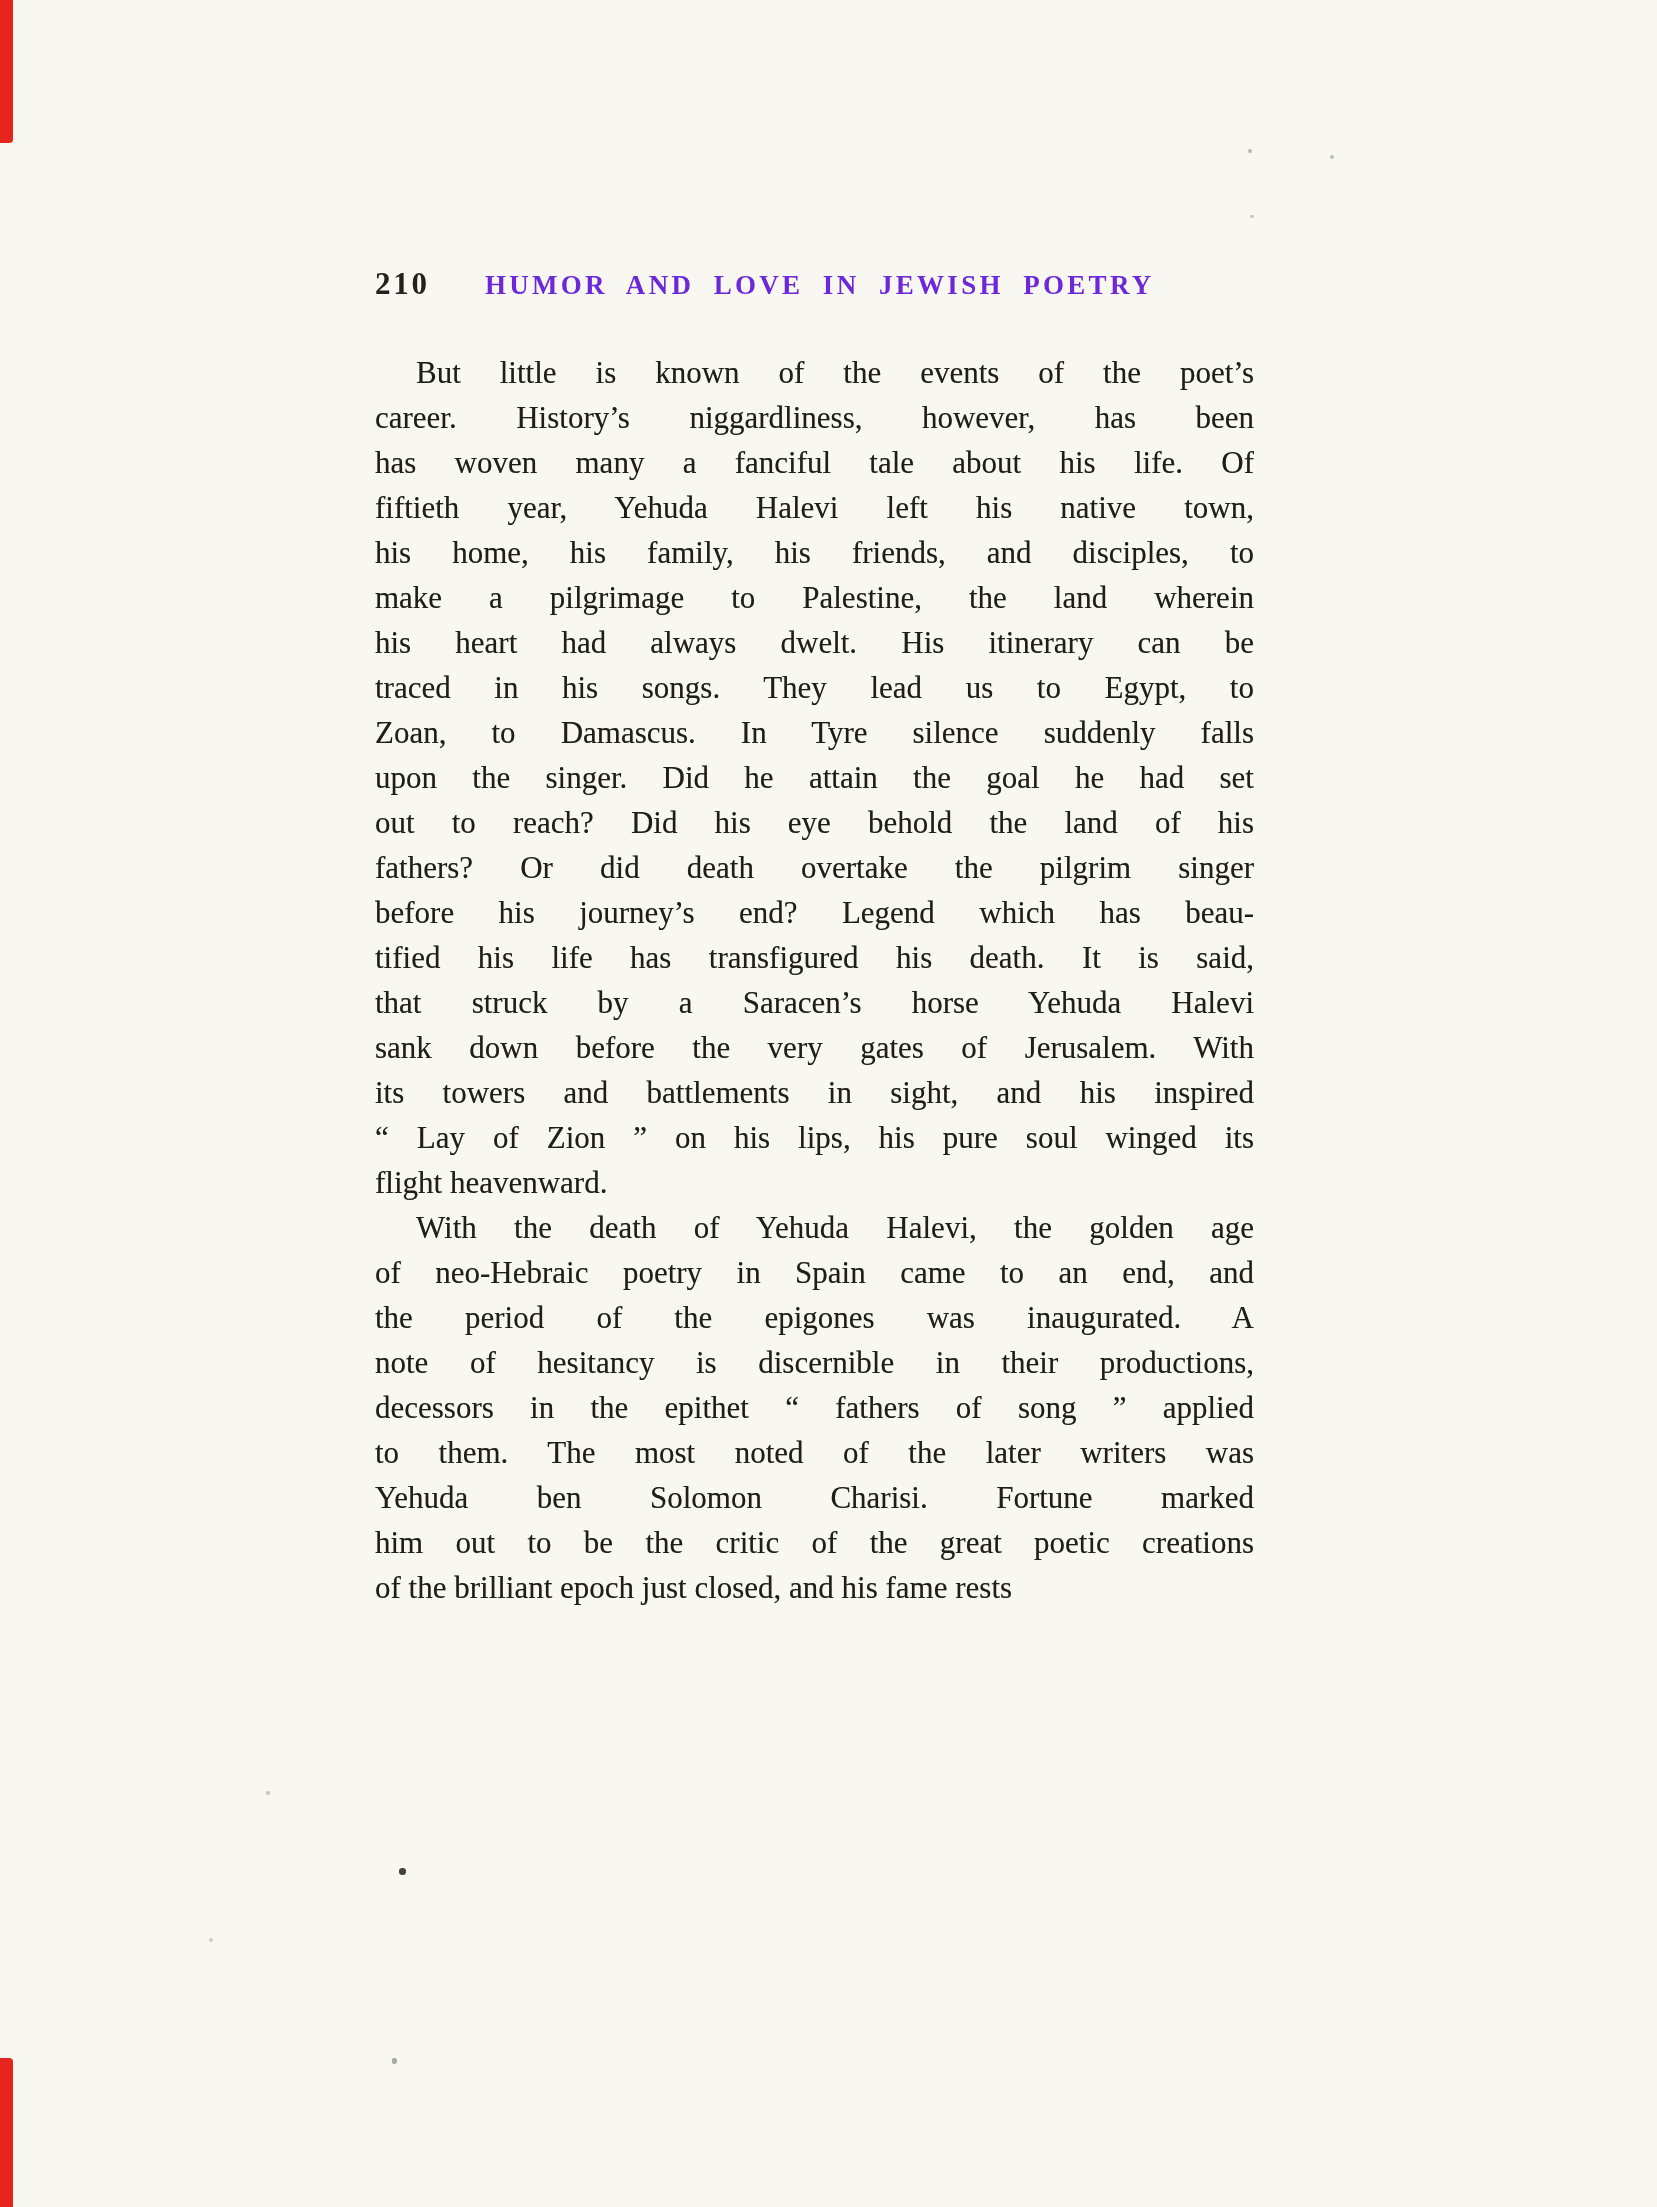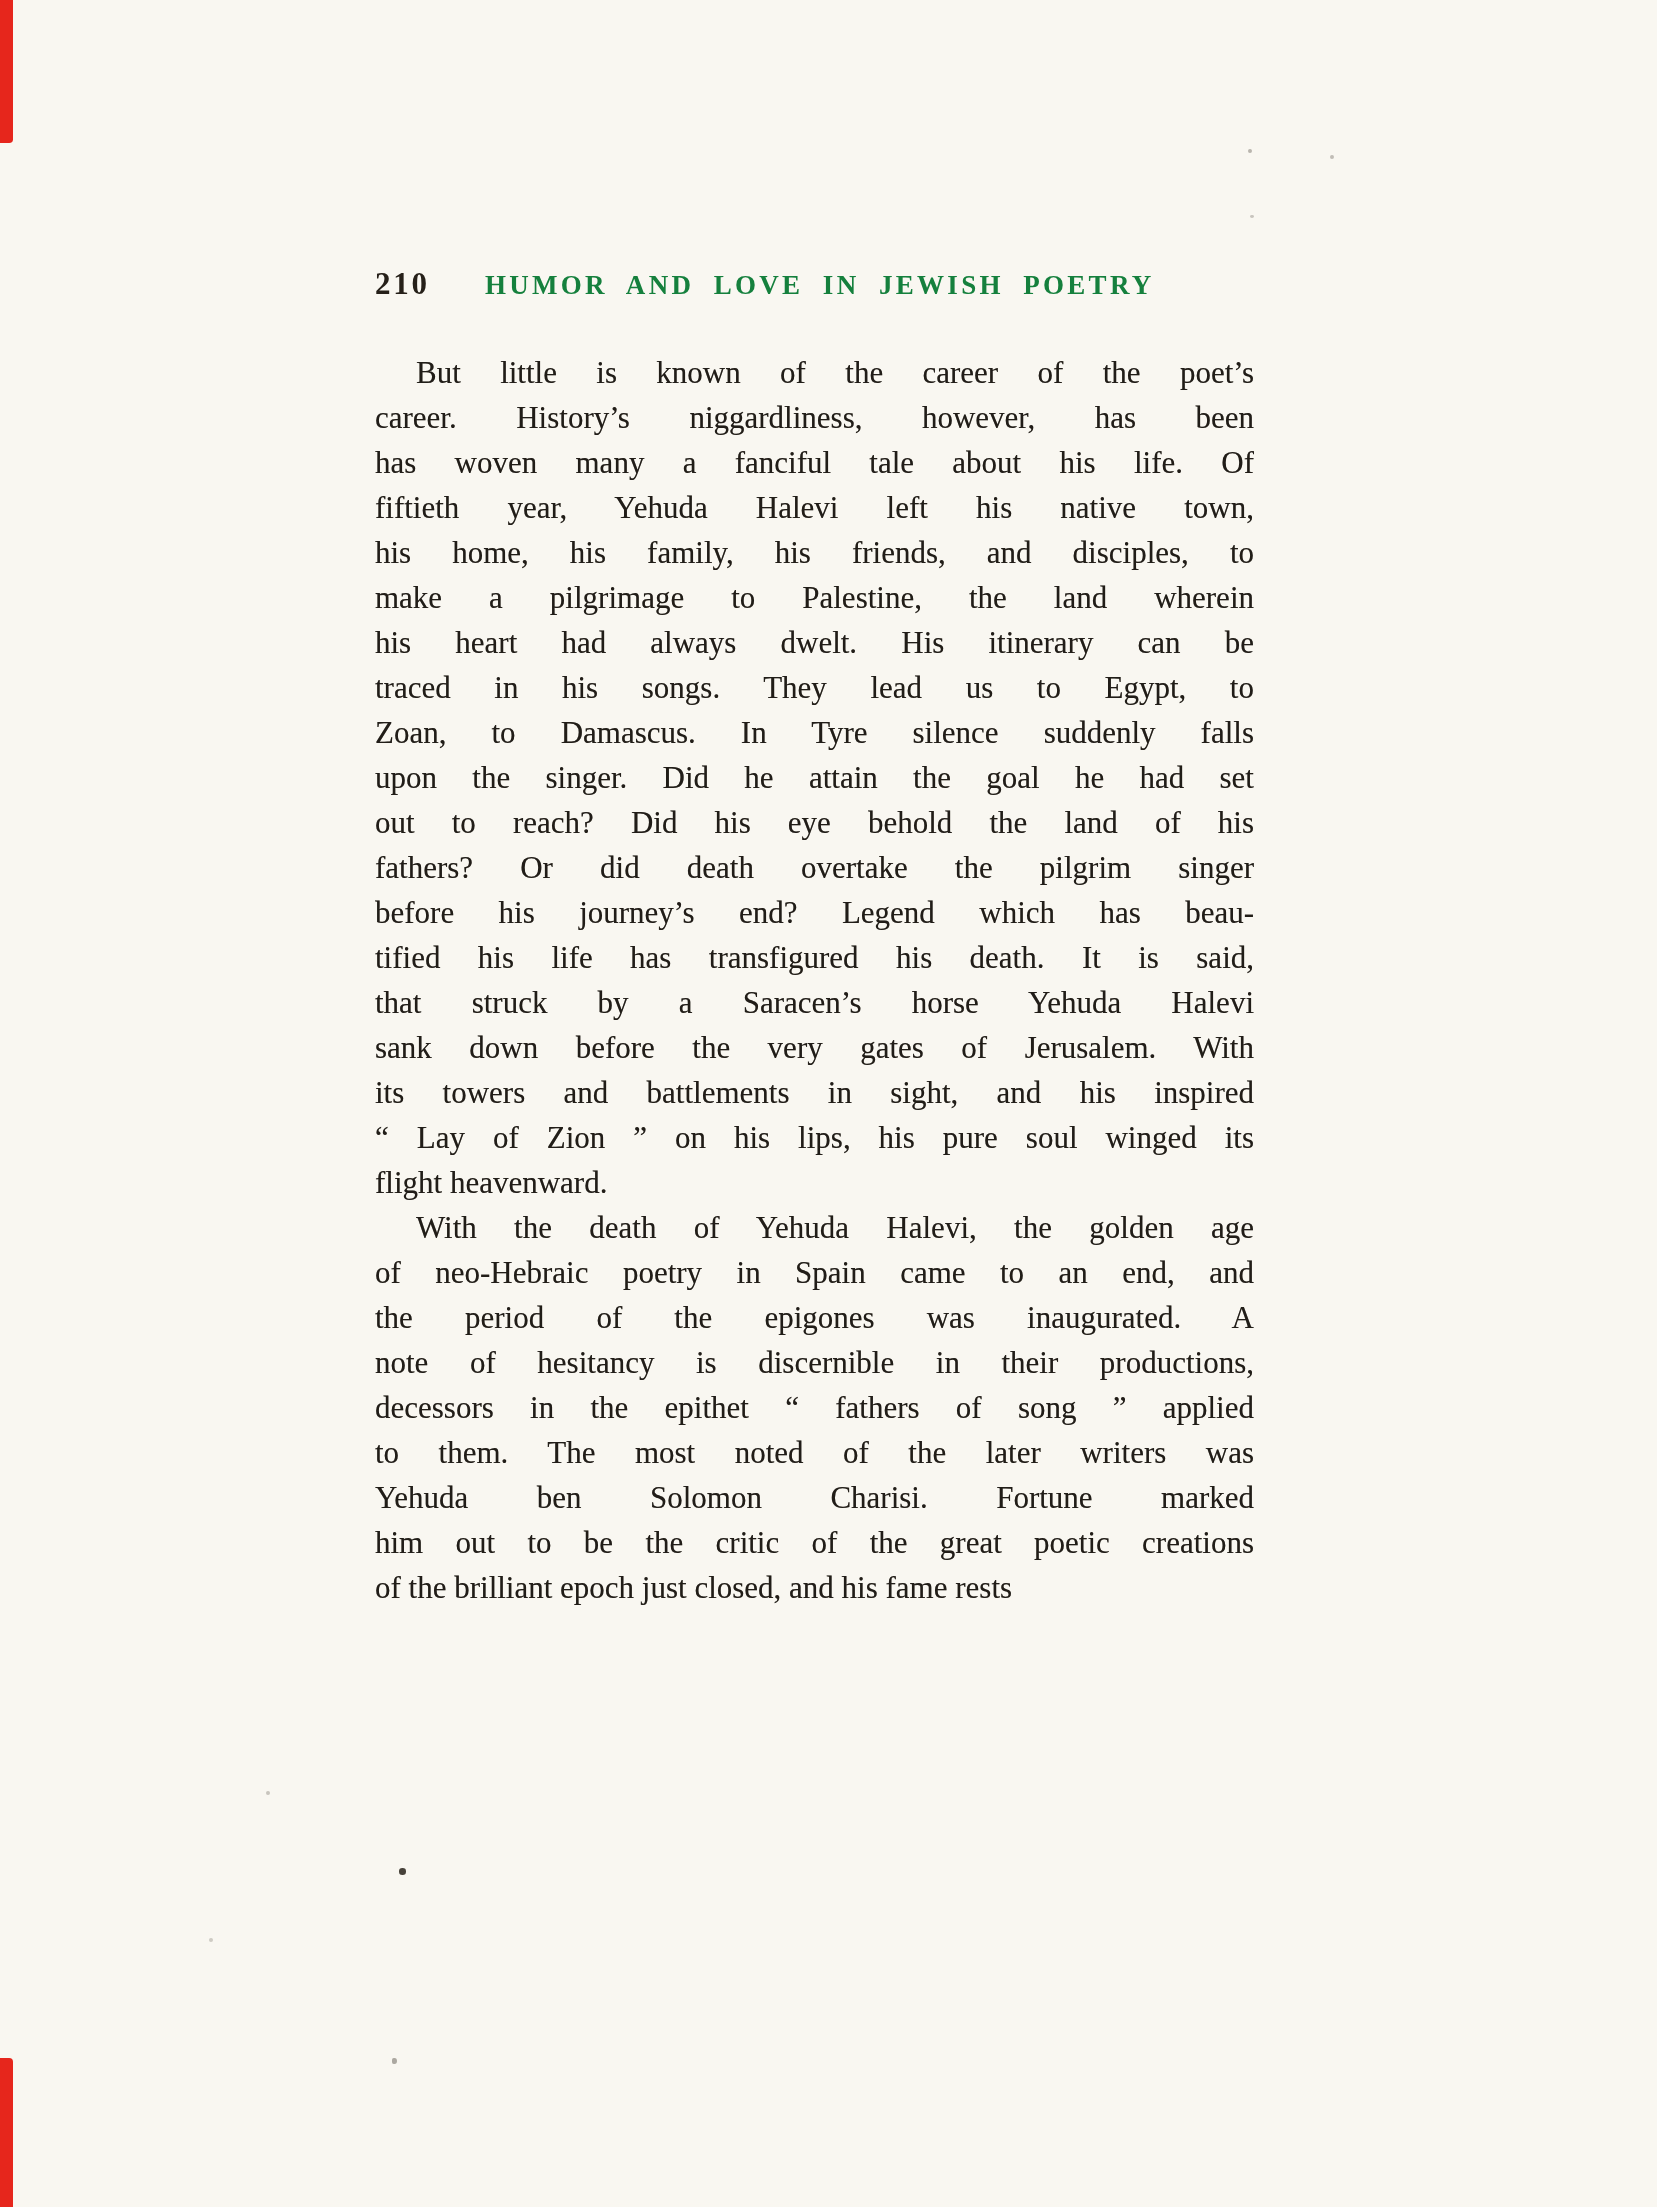--- a/index.html
+++ b/index.html
@@ -36,21 +36,21 @@
     font-weight: bold;
     letter-spacing: 2.8px;
     color: #262019;
   }
   .running-title {
     margin-left: 55px;
     font-size: 27px;
     font-weight: bold;
     letter-spacing: 3.3px;
     word-spacing: 9.4px;
-    color: #15803d;
+    color: #6d28d9;
   }
 
   .body-text {
     position: absolute;
     top: 350px;
     left: 375px;
     width: 879px;
     font-size: 31px;
     text-shadow: 0 0 0.5px rgba(35,28,20,0.45);
   }
@@ -78,21 +78,21 @@
   <div class="red-strip top"></div>
   <div class="red-strip bottom"></div>
 
   <div class="header">
     <span class="page-number">210</span>
     <span class="running-title">HUMOR AND LOVE IN JEWISH POETRY</span>
   </div>
 
   <div class="body-text">
     <div class="paragraph">
-        <div class="text-line">But little is known of the career of the poet’s</div>
+        <div class="text-line">But little is known of the events of the poet’s</div>
         <div class="text-line">career.  History’s niggardliness, however, has been</div>
         <div class="text-line">has woven many a fanciful tale about his life.  Of</div>
         <div class="text-line">fiftieth year, Yehuda Halevi left his native town,</div>
         <div class="text-line">his home, his family, his friends, and disciples, to</div>
         <div class="text-line">make a pilgrimage to Palestine, the land wherein</div>
         <div class="text-line">his heart had always dwelt.  His itinerary can be</div>
         <div class="text-line">traced in his songs.  They lead us to Egypt, to</div>
         <div class="text-line">Zoan, to Damascus.  In Tyre silence suddenly falls</div>
         <div class="text-line">upon the singer.  Did he attain the goal he had set</div>
         <div class="text-line">out to reach?  Did his eye behold the land of his</div>

